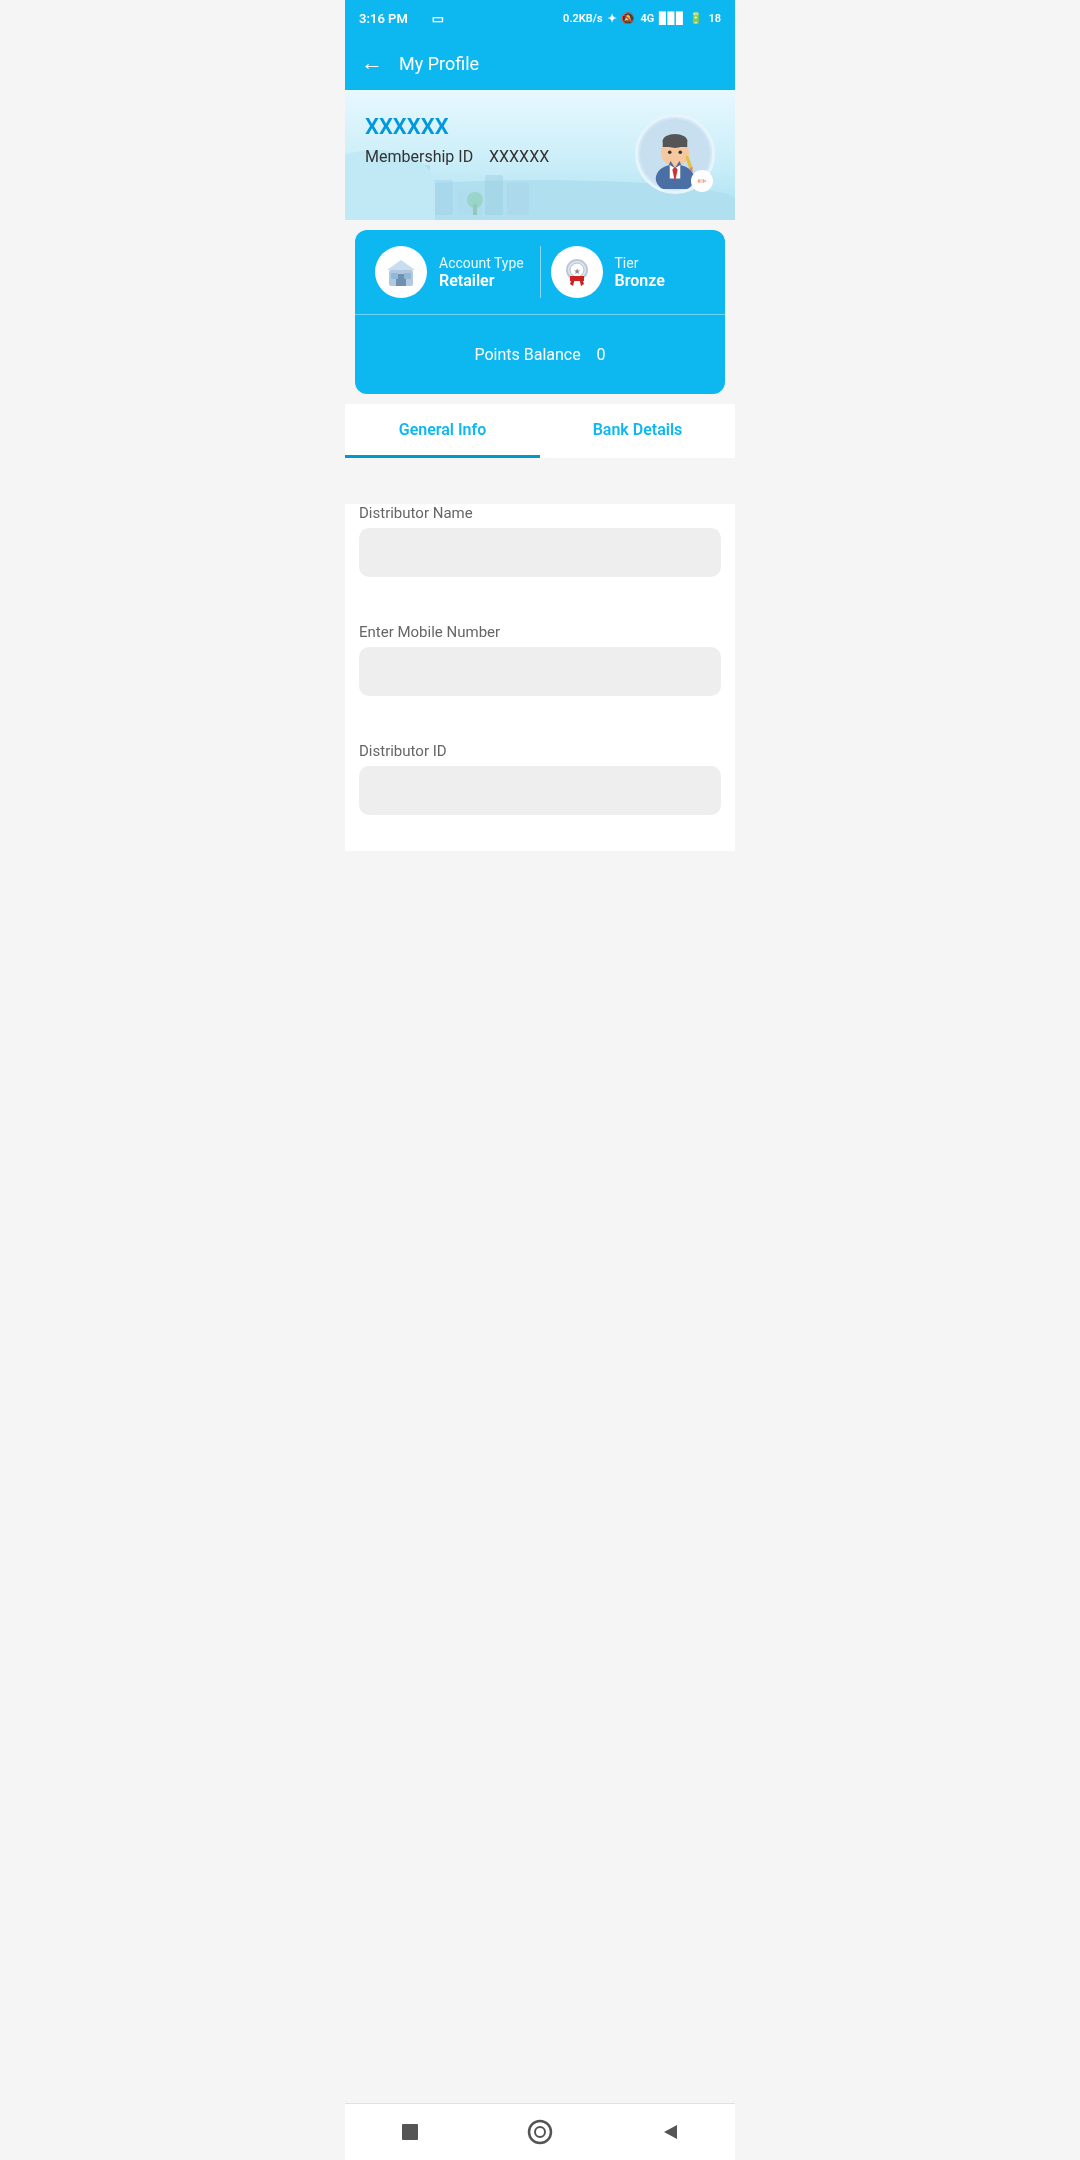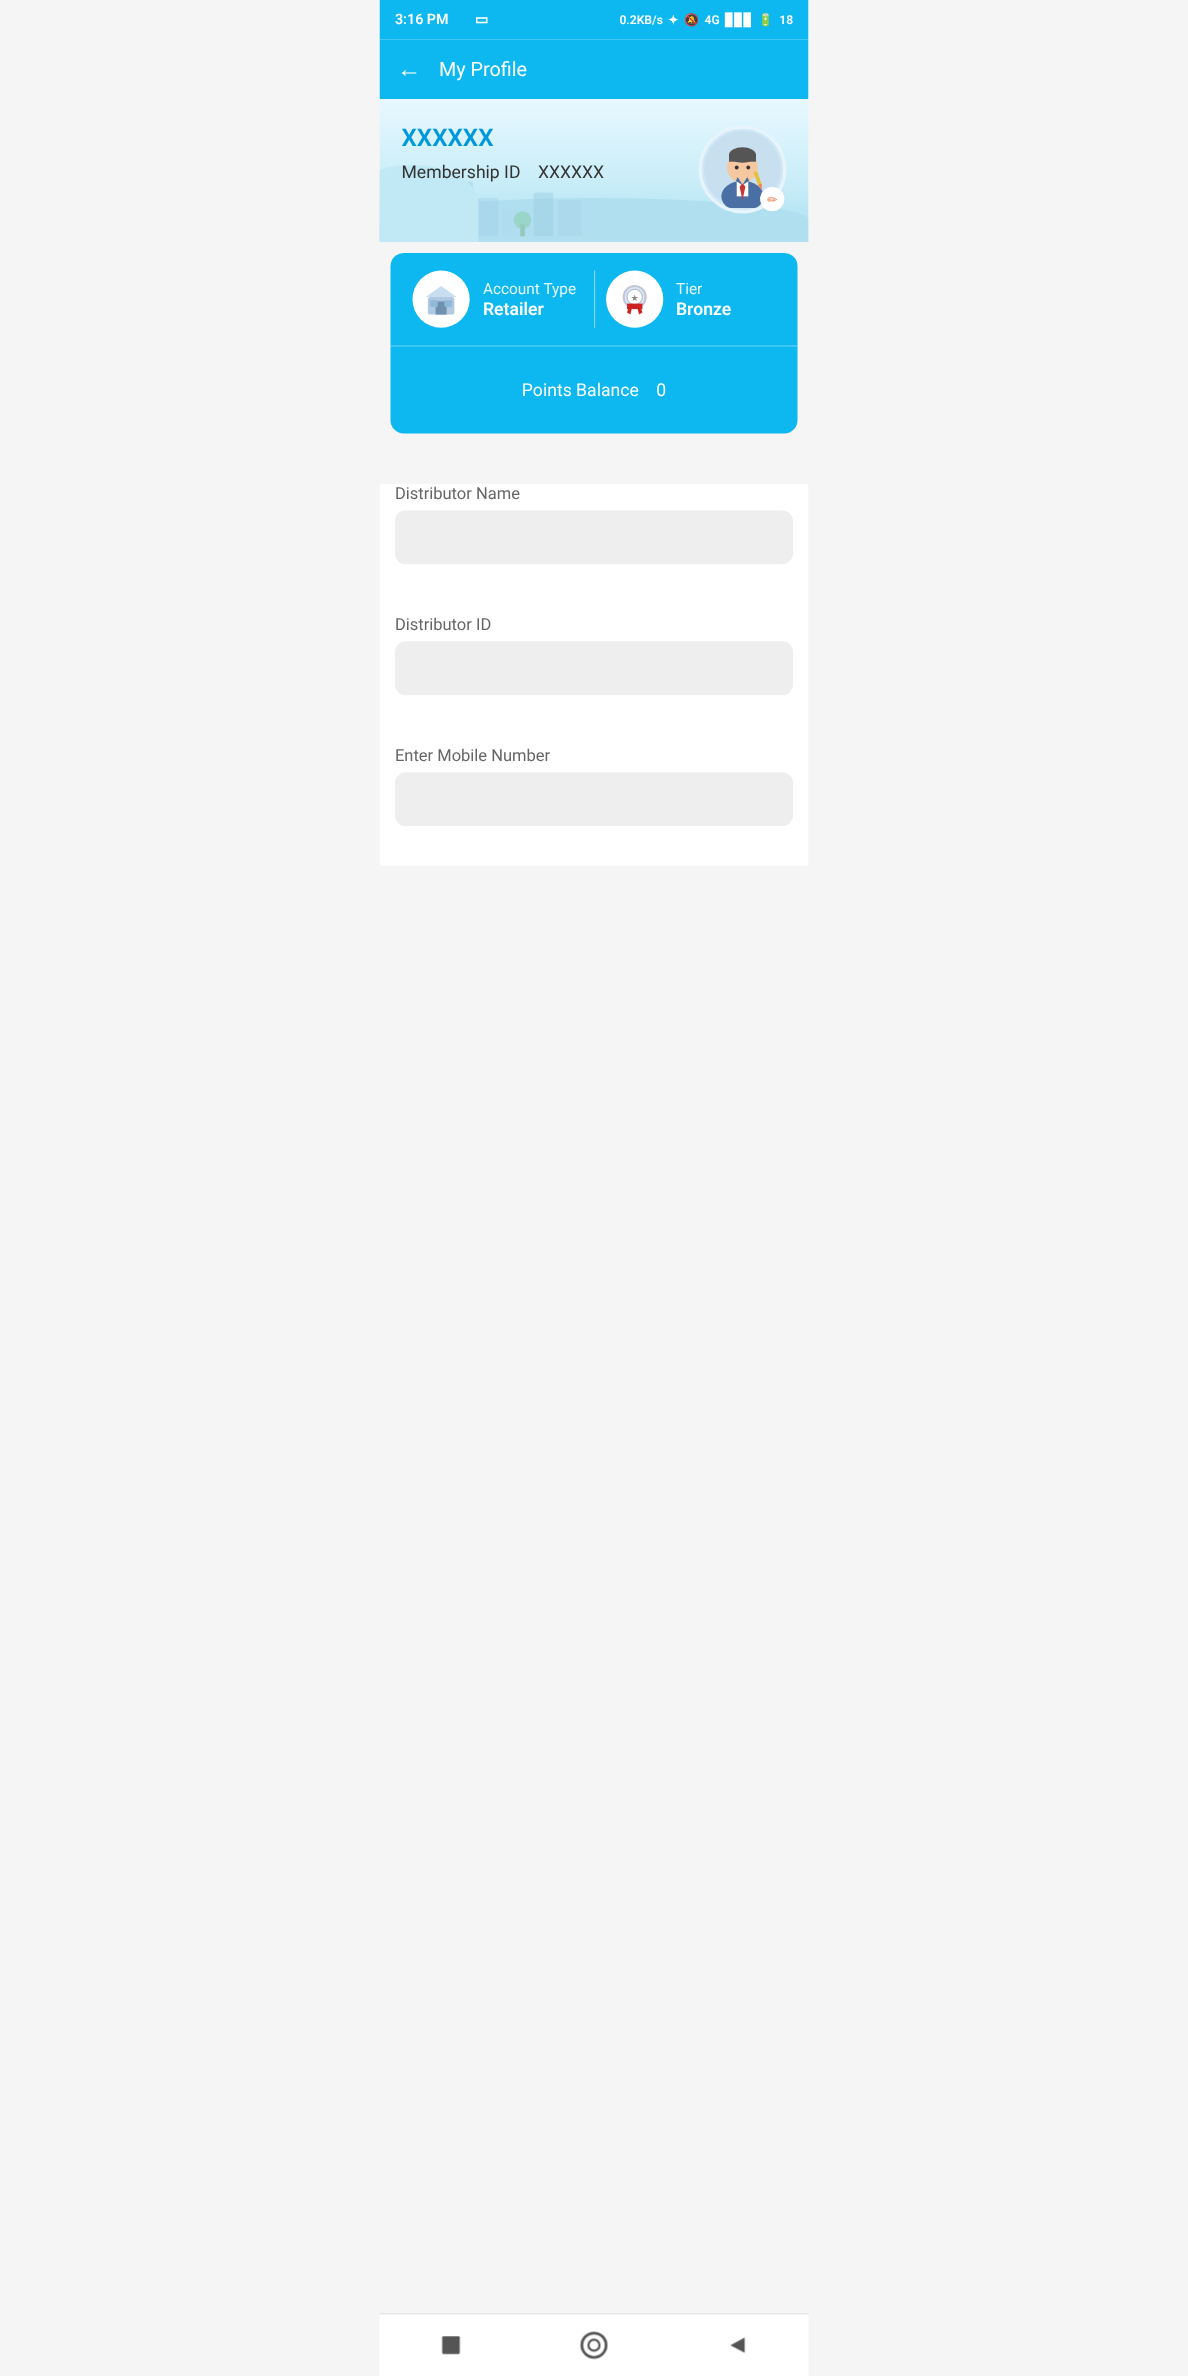--- a/index.html
+++ b/index.html
@@ -428,36 +428,40 @@
       </div>
     </div>
 
     <div class="info-card-bottom">
       <span>Points Balance</span>
       &nbsp;&nbsp;
       <span>0</span>
     </div>
   </div>
 
+  <div class="tabs">
+    <div class="tab active">General Info</div>
+    <div class="tab">Bank Details</div>
+  </div>
 
   <div class="form-section">
 
     <div class="form-field">
       <label class="form-label">Distributor Name</label>
       <input class="form-input" type="text" value="" style="">
     </div>
 
     <div class="form-field">
+      <label class="form-label">Enter Mobile Number</label>
+      <input class="form-input" type="tel" value="" style="">
+    </div>
+
+    <div class="form-field">
       <label class="form-label">Distributor ID</label>
       <input class="form-input" type="text" value="" style="">
-    </div>
-
-    <div class="form-field">
-      <label class="form-label">Enter Mobile Number</label>
-      <input class="form-input" type="tel" value="" style="">
     </div>
 
 
   </div>
 </div>
 
 <div class="bottom-nav">
   <div class="nav-icon">
     <svg width="22" height="22" viewBox="0 0 22 22">
       <rect x="3" y="3" width="16" height="16" fill="#555" rx="1"></rect>

